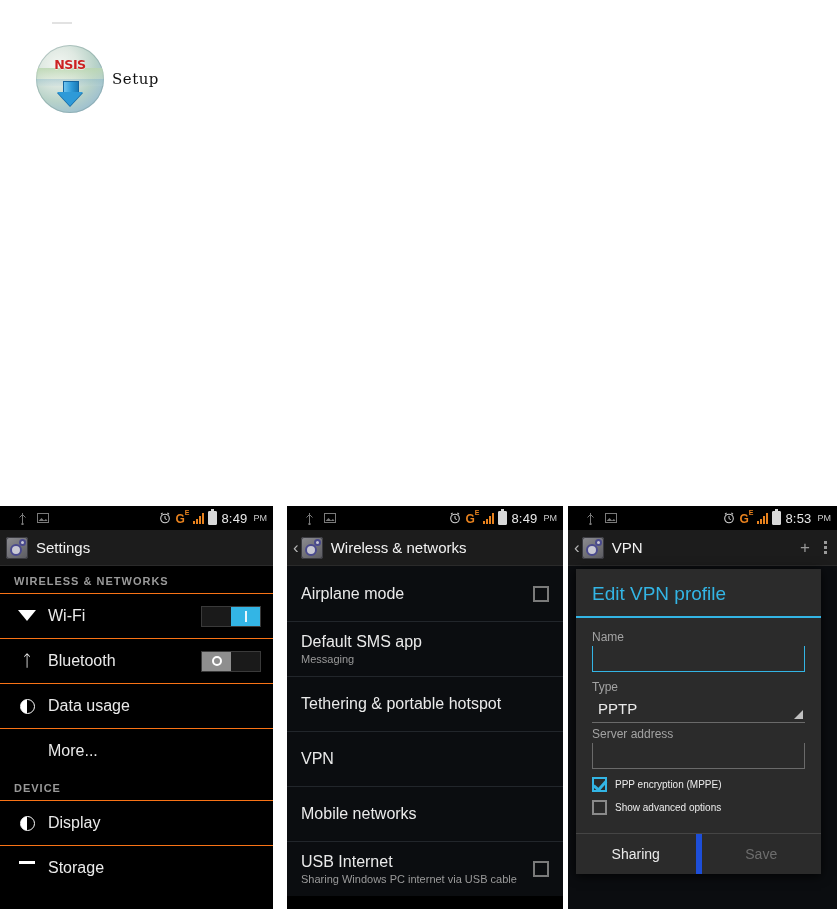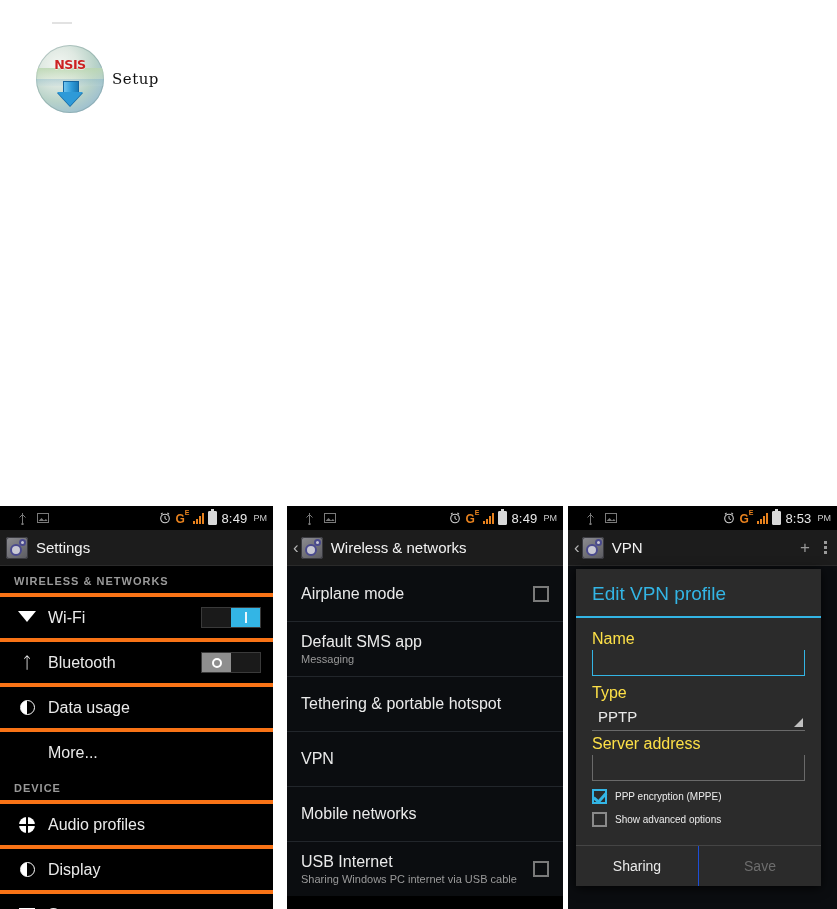--- a/index.html
+++ b/index.html
@@ -230,21 +230,21 @@
     font-size: 11px;
     font-weight: bold;
     letter-spacing: 1px;
     padding: 9px 12px 6px 14px;
   }
   .row {
     display: flex;
     align-items: center;
     padding: 0 12px 0 14px;
     height: 45px;
-    border-top: 4px solid #f97316;
+    border-top: 1px solid #f97316;
     box-sizing: border-box;
   }
   .row .ico {
     width: 26px;
     flex: 0 0 26px;
     display: flex;
     align-items: center;
     justify-content: center;
     margin-right: 8px;
   }
@@ -352,21 +352,21 @@
     background: #2b2b2b;
     box-shadow: 0 2px 10px rgba(0,0,0,.8);
   }
   .dlg-title {
     color: #33b5e5;
     font-size: 19px;
     padding: 14px 16px 11px 16px;
     border-bottom: 2px solid #33b5e5;
   }
   .dlg-body { padding: 12px 16px 6px 16px; }
-  .fld-label { color: #fde047; font-size: 16px; margin-bottom: 2px; }
+  .fld-label { color: #a3a3a3; font-size: 12px; margin-bottom: 2px; }
   .fld-input {
     height: 26px;
     border-bottom: 1px solid #33b5e5;
     border-left: 1px solid #33b5e5;
     border-right: 1px solid #33b5e5;
     color: #fff;
     font-size: 14px;
     display: flex; align-items: flex-end;
     box-sizing: border-box;
   }
@@ -417,21 +417,21 @@
     border-top: 1px solid #454545;
     margin-top: 12px;
   }
   .dlg-btn {
     flex: 1 1 50%;
     text-align: center;
     padding: 12px 0;
     font-size: 14px;
     color: #eaeaea;
   }
-  .dlg-btn.divider { border-left: 1px solid #1d4ed8; }
+  .dlg-btn.divider { border-left: 6px solid #1d4ed8; }
   .dlg-btn.disabled { color: #6d6d6d; }
 </style>
 </head>
 <body>
 
 <div class="page">
 
   <div class="doc-mark"></div>
 
   <div class="setup-block">
@@ -526,26 +526,20 @@
             </span>
           <span class="lbl">Data usage</span>
         </div>
 
         <div class="row">
           <span class="lbl indent">More...</span>
         </div>
 
         <div class="section-hdr">DEVICE</div>
 
-        <div class="row">
-          <span class="ico">
-              <span class="ic-audio"></span>
-            </span>
-          <span class="lbl">Audio profiles</span>
-        </div>
 
         <div class="row">
           <span class="ico">
               <span class="ic-display"></span>
             </span>
           <span class="lbl">Display</span>
         </div>
 
         <div class="row">
           <span class="ico">

